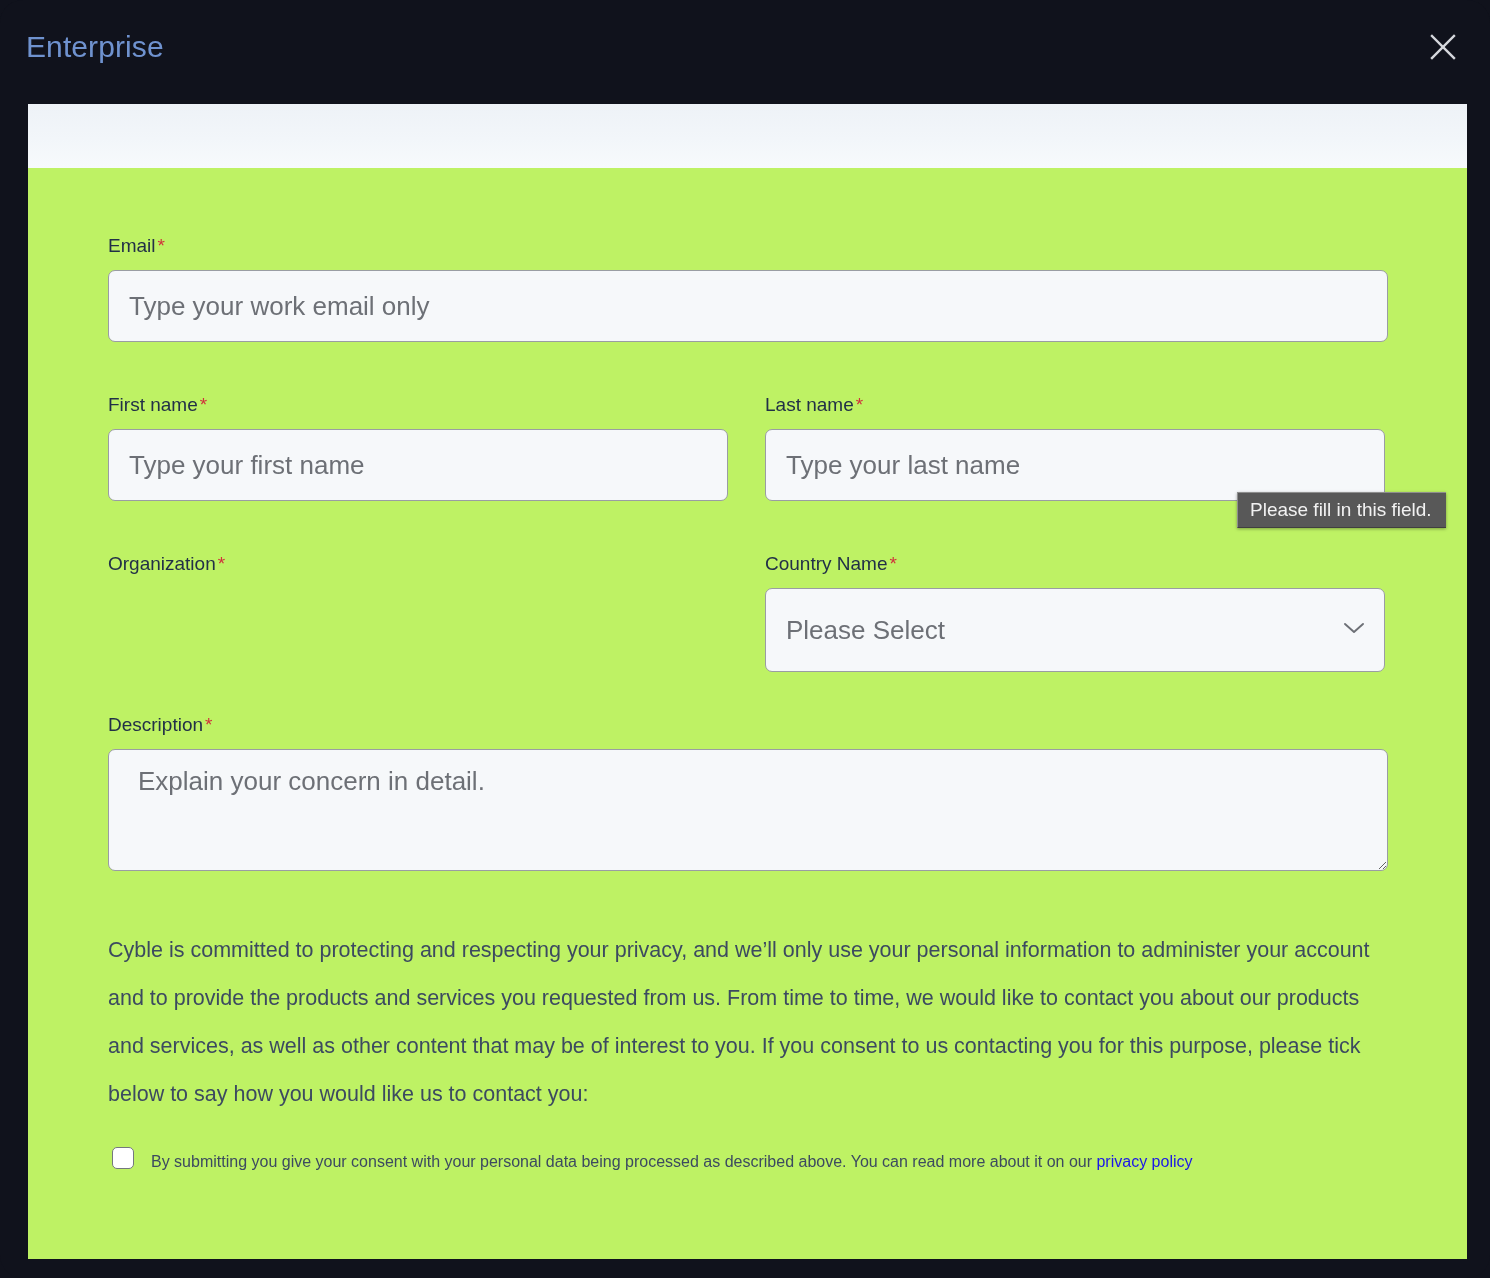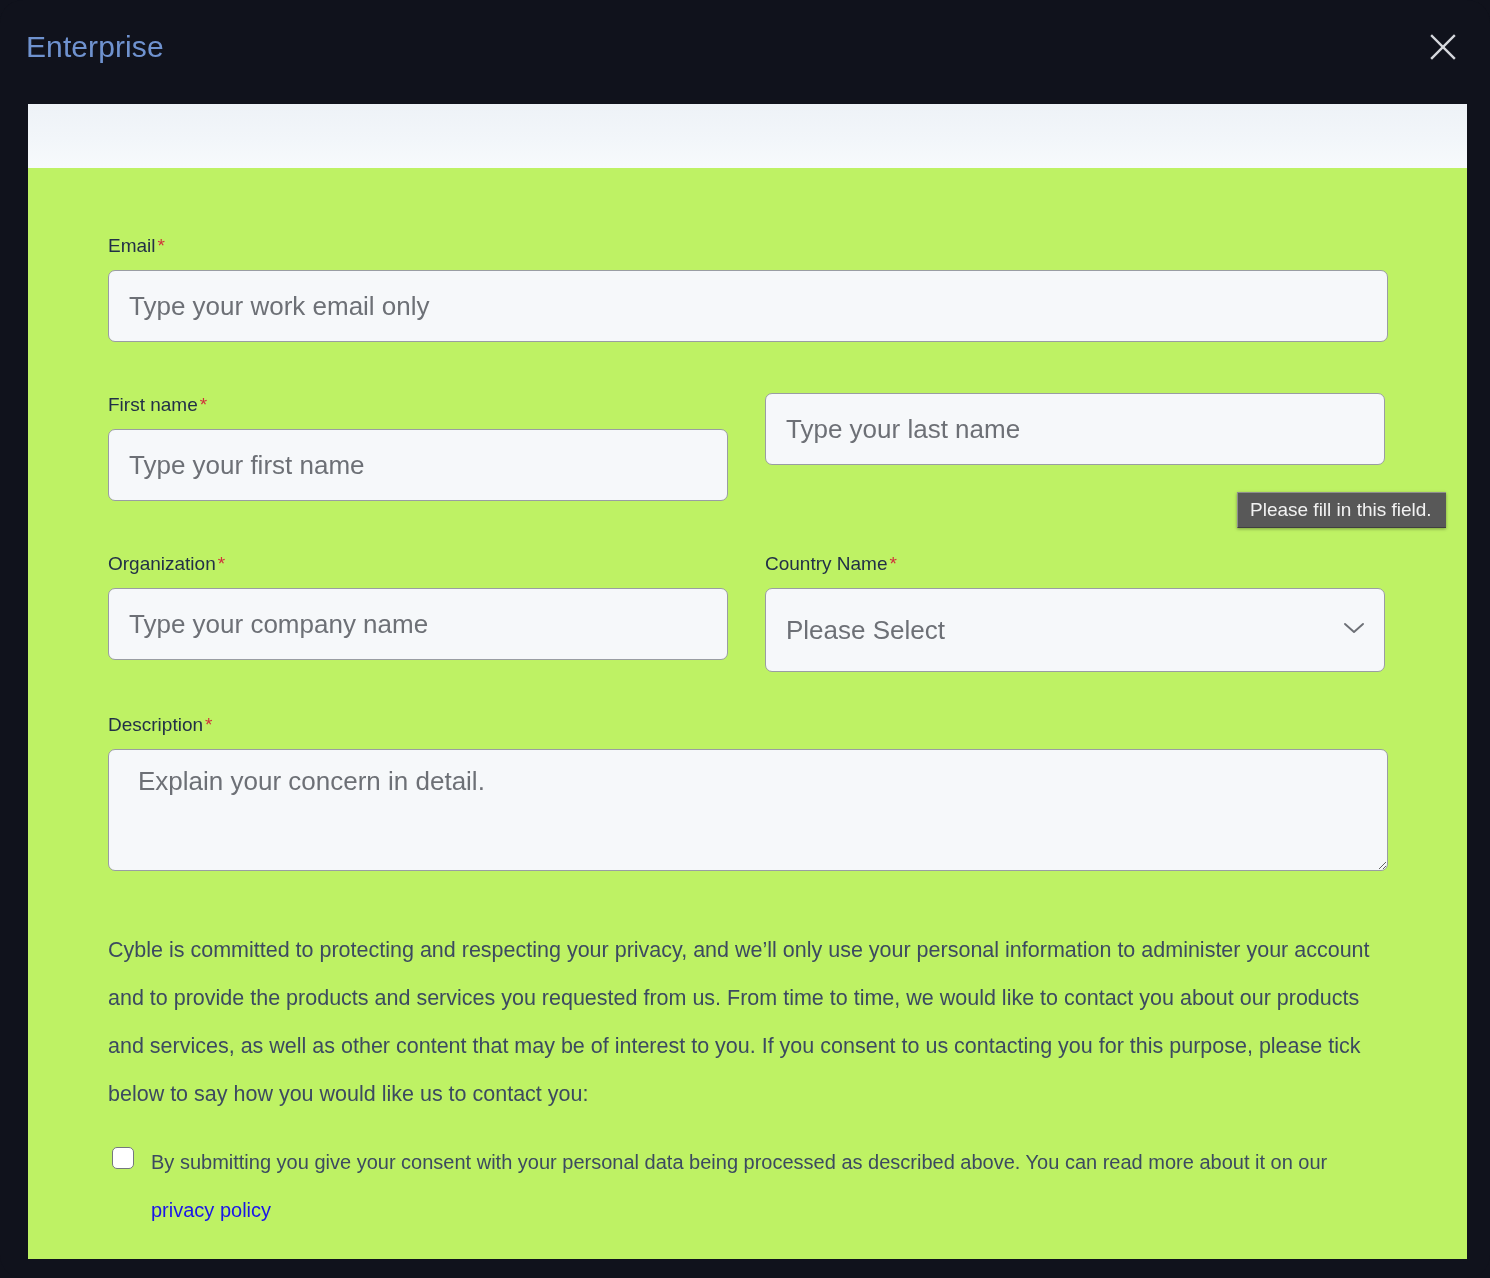--- a/index.html
+++ b/index.html
@@ -176,21 +176,21 @@
     box-sizing: border-box;
     border: 1.5px solid #74787e;
     border-radius: 5px;
     background: #ffffff;
     cursor: pointer;
     -webkit-appearance: none;
     appearance: none;
     padding: 0;
   }
   .consent-text {
-    font-size: 20px;
+    font-size: 16px;
     line-height: 48px;
     color: #3c4a60;
     max-width: 1250px;
   }
   .privacy-link {
     color: #1a16e8;
     text-decoration: none;
     cursor: pointer;
   }
 
@@ -250,30 +250,32 @@
 
       <div class="row-2">
         <div class="col">
           <div class="field-label">
             <span>First name</span><span class="req">*</span>
           </div>
           <input class="text-input" type="text" placeholder="Type your first name" style="">
         </div>
 
         <div class="col">
+          <div class="field-label">
+            <span>Last name</span><span class="req">*</span>
+          </div>
           <input class="text-input" type="text" placeholder="Type your last name" style="">
         </div>
       </div>
 
       <div class="row-2">
         <div class="col">
           <div class="field-label">
             <span>Organization</span><span class="req">*</span>
           </div>
-          <input class="text-input" type="text" placeholder="Type your company name" style="">
         </div>
 
         <div class="col">
           <div class="field-label">
             <span>Country Name</span><span class="req">*</span>
           </div>
           <div class="select-wrap">
             <select class="select-input">
               <option>Please Select</option>
             </select>

